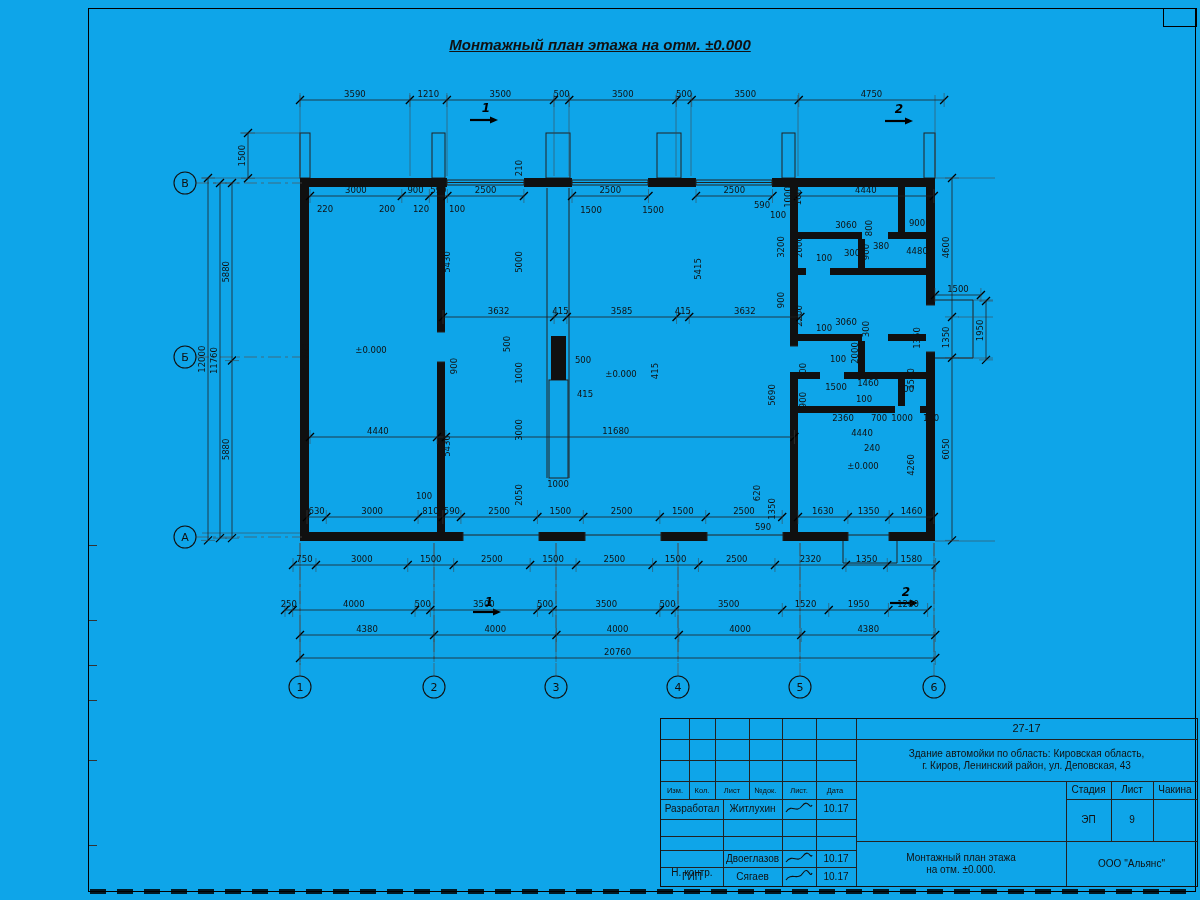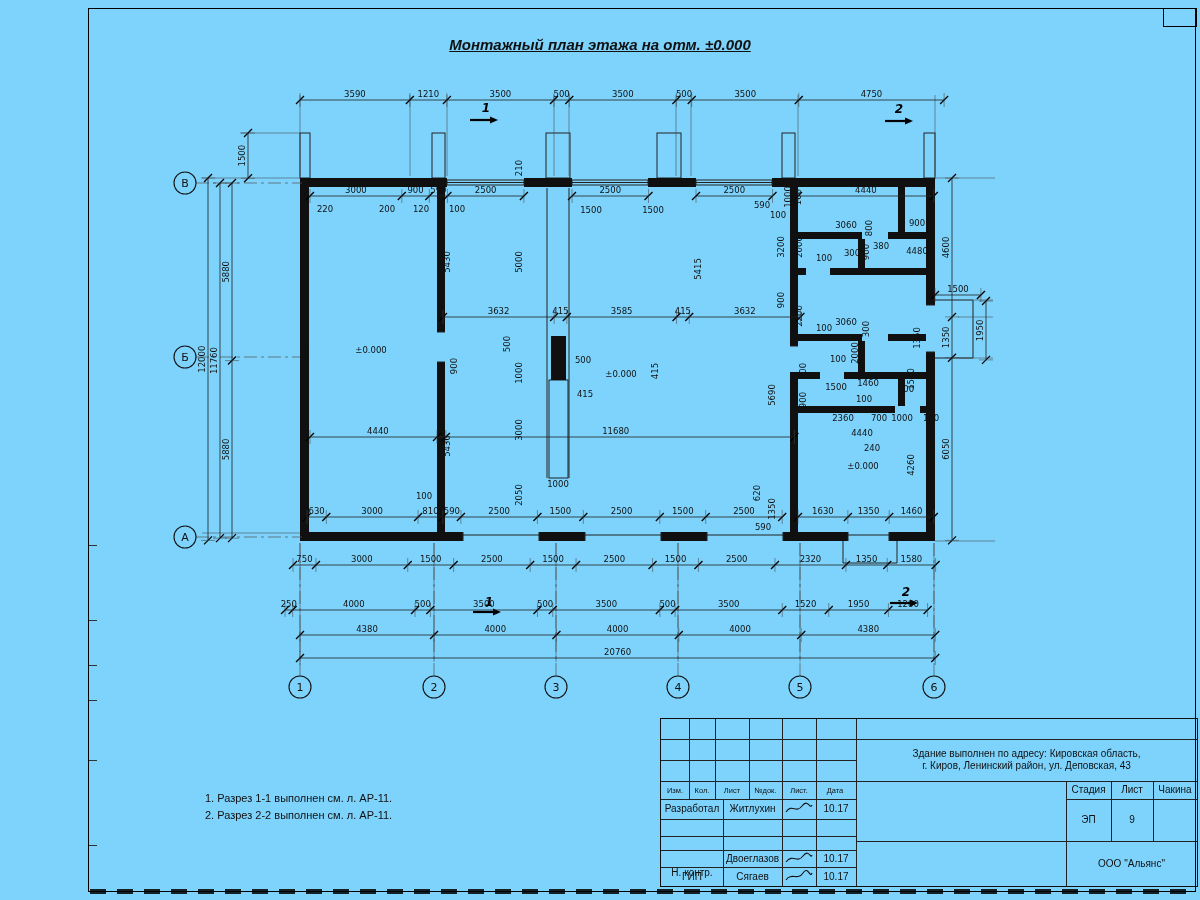--- a/index.html
+++ b/index.html
@@ -1,16 +1,16 @@
 <!DOCTYPE html>
 <html><head>
 <meta charset="utf-8">
 <style>
   html,body{margin:0;padding:0;background:#fff;}
-  #sheet{position:relative;width:1200px;height:900px;background:#7dd3fc;overflow:hidden;
+  #sheet{position:relative;width:1200px;height:900px;background:#0ea5e9;overflow:hidden;
          font-family:"Liberation Sans",sans-serif;color:#111;}
   #frame{position:absolute;left:88px;top:8px;width:1106px;height:882px;border:1.6px solid #000;}
   #corner-box{position:absolute;left:1163px;top:8px;width:32px;height:17px;border:1px solid #000;}
   #drawing-title{position:absolute;left:0;right:0;top:36px;text-align:center;
       font-size:15px;font-style:italic;font-weight:bold;text-decoration:underline;}
   #plan-svg{position:absolute;left:0;top:0;}
   .dim{stroke:#222;stroke-width:.8;}
   .tick{stroke:#000;stroke-width:1.3;}
   .ext{stroke:#444;stroke-width:.55;}
   .dl{font:8.5px "DejaVu Sans",sans-serif;text-anchor:middle;fill:#111;}
@@ -549,24 +549,20 @@
         <text x="800" y="691" class="bl">5</text>
         <circle cx="934" cy="687" r="11" class="bub"></circle>
         <text x="934" y="691" class="bl">6</text>
         <text x="486" y="112" class="sm">1</text>
         <text x="489" y="606" class="sm">1</text>
         <text x="899" y="113" class="sm">2</text>
         <text x="906" y="596" class="sm">2</text>
       </g>
   </svg>
 
-  <div id="notes">
-    <div>1. Разрез 1-1 выполнен см. л. АР-11.</div>
-    <div>2. Разрез 2-2 выполнен см. л. АР-11.</div>
-  </div>
 
   <div id="stamp">
 
     <div class="vl" style="left:28px;top:0;height:80px"></div>
     <div class="vl" style="left:54px;top:0;height:80px"></div>
     <div class="vl" style="left:88px;top:0;height:80px"></div>
     <div class="vl" style="left:62px;top:80px;height:87px"></div>
     <div class="vl" style="left:121px;top:0;height:167px"></div>
     <div class="vl" style="left:155px;top:0;height:167px"></div>
     <div class="vl" style="left:195px;top:0;height:167px"></div>
@@ -577,23 +573,24 @@
     <div class="hl" style="left:0;top:41px;width:195px"></div>
     <div class="hl" style="left:0;top:62px;width:536px"></div>
     <div class="hl" style="left:0;top:80px;width:195px"></div>
     <div class="hl" style="left:405px;top:80px;width:131px"></div>
     <div class="hl" style="left:0;top:100px;width:195px"></div>
     <div class="hl" style="left:0;top:117px;width:195px"></div>
     <div class="hl" style="left:0;top:131px;width:195px"></div>
     <div class="hl" style="left:0;top:148px;width:195px"></div>
     <div class="hl" style="left:195px;top:122px;width:341px"></div>
 
+    <div class="cell s11" style="left:195px;top:0;width:341px;height:20px">27-17</div>
 
     <div class="cell s10" style="left:195px;top:20px;width:341px;height:42px;flex-direction:column">
-      <div>Здание выполнен по адресу: Кировская область,</div>
+      <div>Здание автомойки по область: Кировская область,</div>
       <div>г. Киров, Ленинский район, ул. Деповская, 43</div>
     </div>
 
     <div class="cell s75" style="left:0;top:62px;width:28px;height:18px">Изм.</div>
     <div class="cell s75" style="left:28px;top:62px;width:26px;height:18px">Кол.</div>
     <div class="cell s75" style="left:54px;top:62px;width:34px;height:18px">Лист</div>
     <div class="cell s75" style="left:88px;top:62px;width:33px;height:18px">№док.</div>
     <div class="cell s75" style="left:121px;top:62px;width:34px;height:18px">Лист.</div>
     <div class="cell s75" style="left:154px;top:62px;width:40px;height:18px">Дата</div>
 
@@ -620,18 +617,22 @@
     </svg>
 
 
     <div class="cell s8" style="left:405px;top:62px;width:45px;height:18px">Стадия</div>
     <div class="cell s8" style="left:450px;top:62px;width:42px;height:18px">Лист</div>
     <div class="cell s8" style="left:492px;top:62px;width:44px;height:18px">Чакина</div>
     <div class="cell s10" style="left:405px;top:80px;width:45px;height:42px">ЭП</div>
     <div class="cell s10" style="left:450px;top:80px;width:42px;height:42px">9</div>
     <div class="cell s10" style="left:492px;top:80px;width:44px;height:42px"></div>
 
+    <div class="cell s10" style="left:195px;top:122px;width:210px;height:45px;flex-direction:column">
+      <div>Монтажный план этажа</div>
+      <div>на отм. ±0.000.</div>
+    </div>
 
     <div class="cell s10" style="left:405px;top:122px;width:131px;height:45px">ООО "Альянс"</div>
   </div>
 
   <div id="scan-dashes"></div>
 </div>
 
 </body></html>

